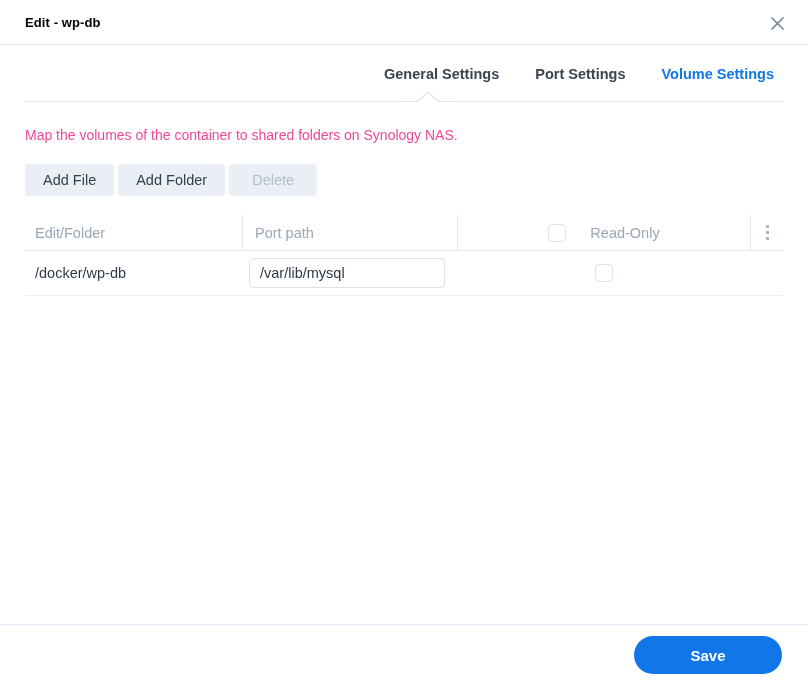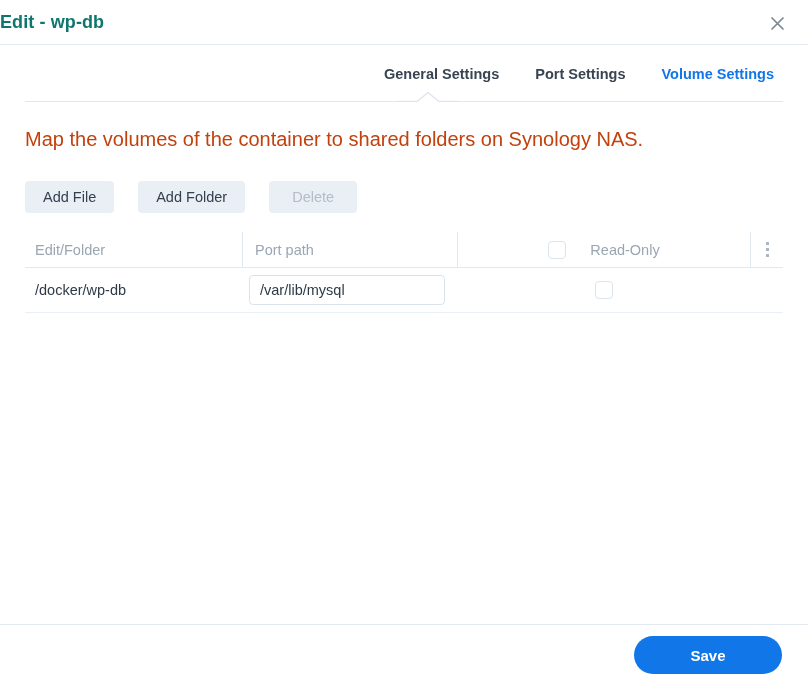--- a/index.html
+++ b/index.html
@@ -30,23 +30,24 @@
   .titlebar {
     position: relative;
     height: 45px;
     flex: 0 0 45px;
     border-bottom: 1px solid #e3eaf1;
     display: flex;
     align-items: center;
     box-sizing: border-box;
   }
   .title-text {
-    font-size: 18px;
+    margin-left: 25px;
+    font-size: 13px;
     font-weight: bold;
-    color: #0f766e;
+    color: #000000;
     letter-spacing: .1px;
   }
   .close-btn {
     position: absolute;
     right: 16px;
     top: 8px;
     width: 30px;
     height: 30px;
     display: flex;
     align-items: center;
@@ -109,29 +110,29 @@
   
   .content {
     flex: 1 1 auto;
     position: relative;
     padding: 0 25px;
     box-sizing: border-box;
   }
 
   .description {
     margin-top: 24px;
-    font-size: 20px;
-    color: #c2410c;
+    font-size: 14px;
+    color: #ec4899;
     line-height: 1.3;
   }
 
   .toolbar {
-    margin-top: 29px;
-    display: flex;
-    gap: 24px;
+    margin-top: 20px;
+    display: flex;
+    gap: 4px;
   }
   .tbtn {
     height: 32px;
     min-width: 88px;
     padding: 0 18px;
     background: #eaeff5;
     border: none;
     border-radius: 4px;
     font-family: "Liberation Sans", sans-serif;
     font-size: 14.5px;

